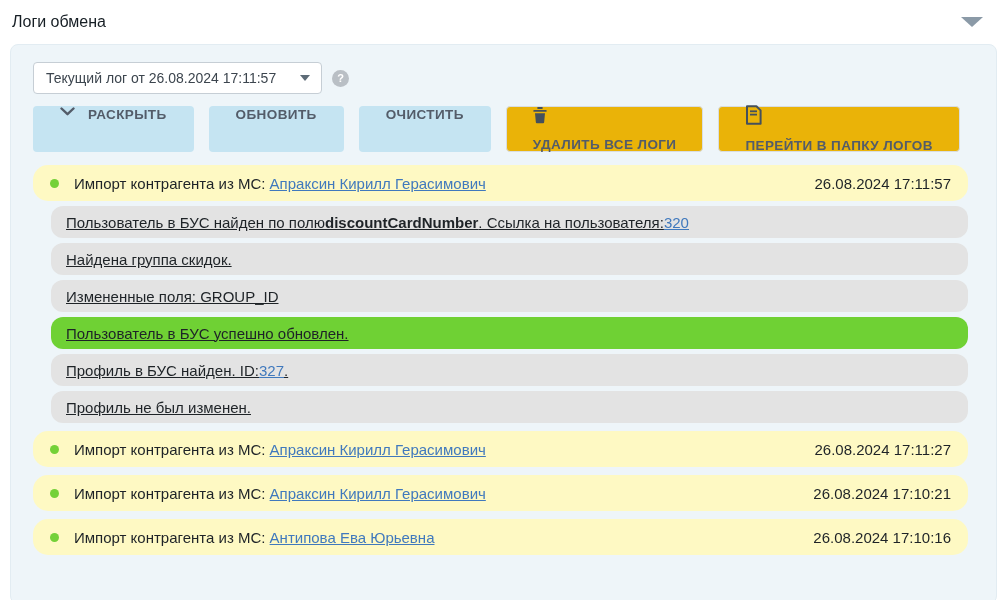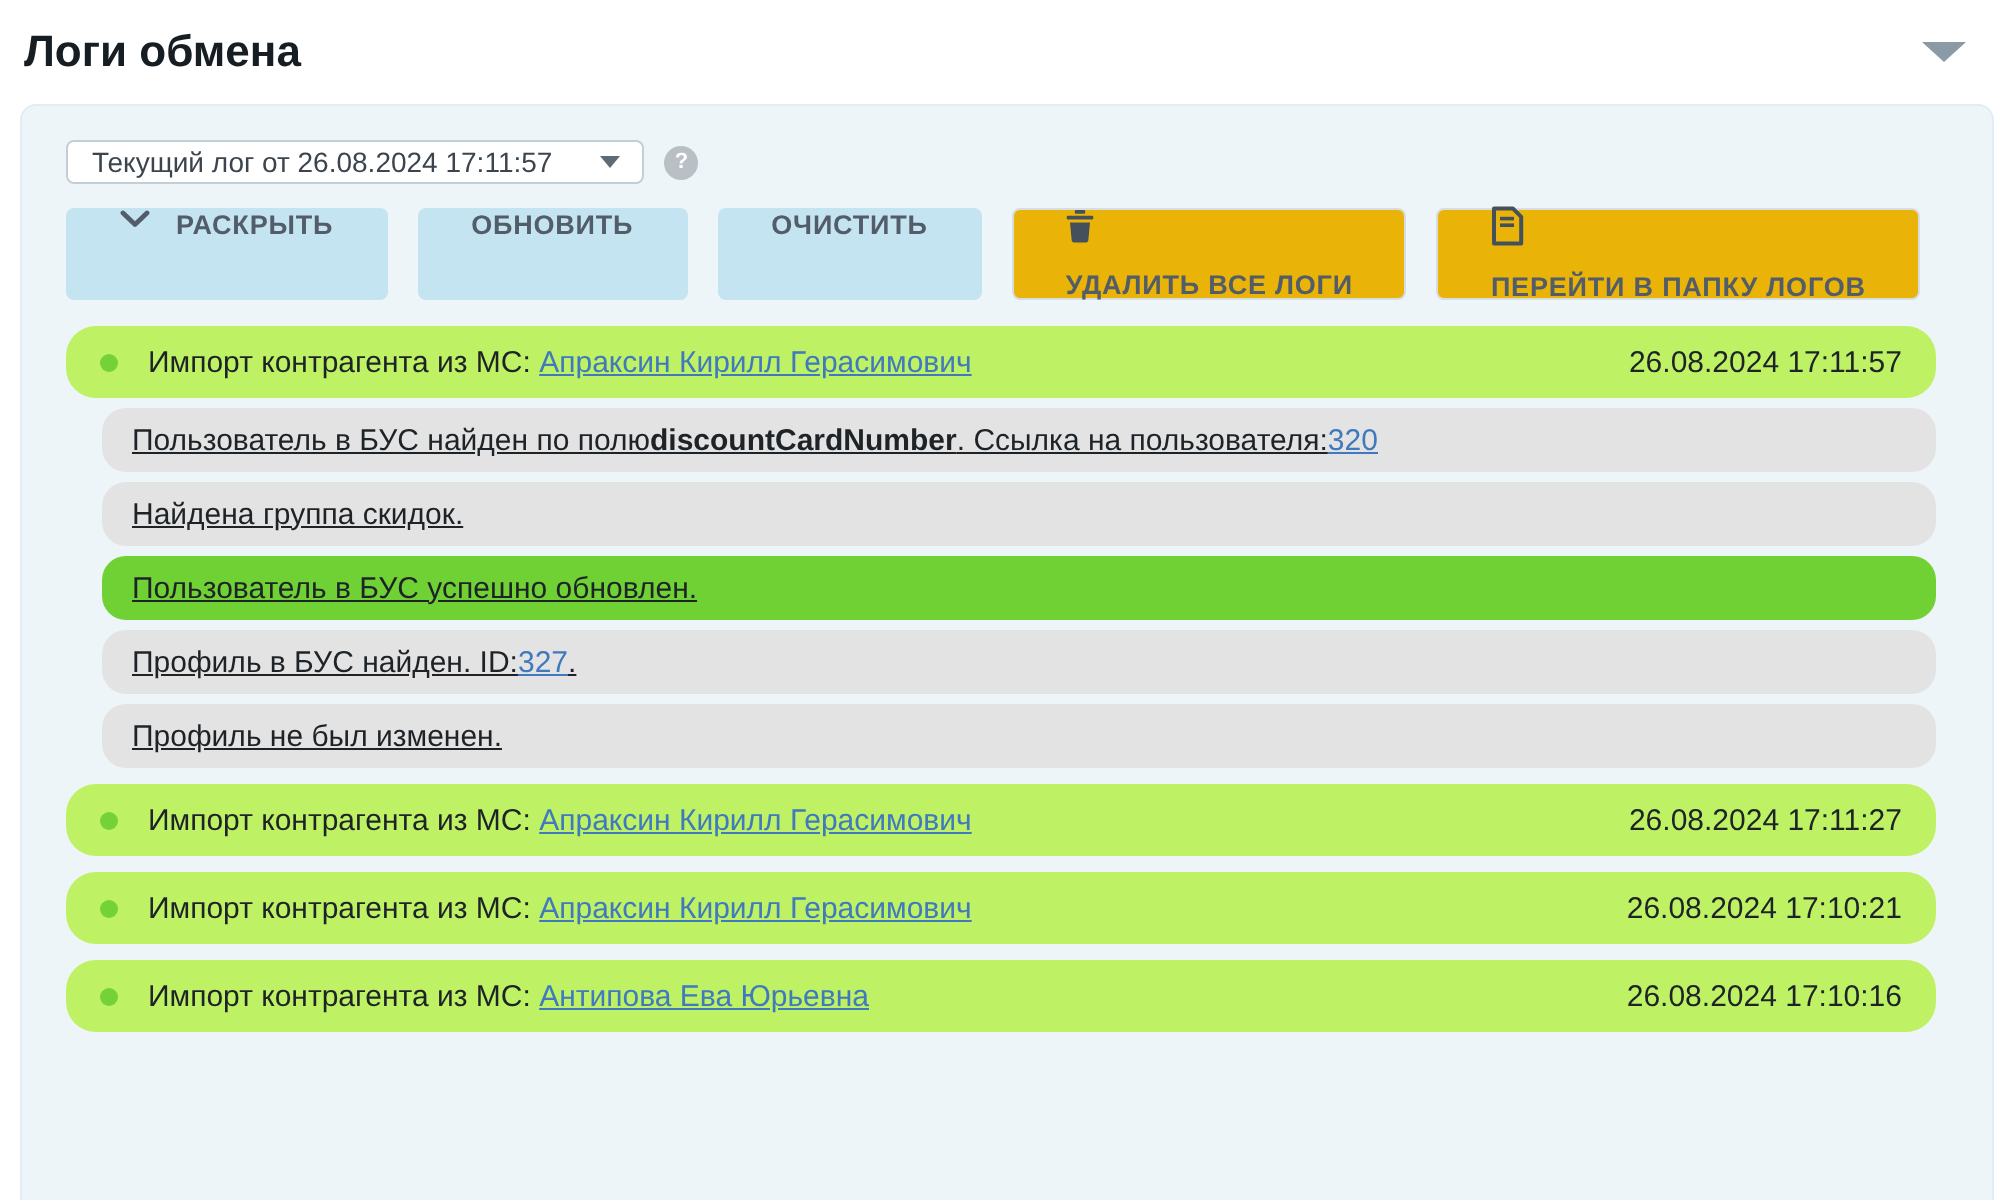--- a/index.html
+++ b/index.html
@@ -7,35 +7,35 @@
   body {
     width: 1007px; height: 600px; overflow: hidden;
     background: #ffffff;
     font-family: "Liberation Sans", sans-serif;
     color: #1e2327;
   }
   .header {
     display: flex; align-items: center; justify-content: space-between;
     padding: 13px 16px 13px 12px;
   }
-  .page-title { font-size: 22px; font-weight: 700; color: #161e24; }
+  .page-title { font-size: 16px; font-weight: 400; color: #161e24; }
   .collapse-caret {
     width: 0; height: 0; margin-right: 8px; cursor: pointer;
     border-left: 11px solid transparent; border-right: 11px solid transparent;
     border-top: 10px solid #8b9aa7;
   }
   .panel {
     margin: 0 10px; min-height: 560px;
     background: #eef5f9; border: 1px solid #e2ecf2; border-radius: 8px;
     padding: 17px 28px 30px 22px;
   }
   
   .select-row { display: flex; align-items: center; margin-bottom: 12px; }
   .log-select {
-    display: inline-flex; align-items: center; height: 22px;
+    display: inline-flex; align-items: center; height: 32px;
     background: #ffffff; border: 1px solid #c6ced5; border-radius: 4px;
     padding: 0 11px 0 12px; font-size: 14px; color: #3c454e; cursor: pointer;
   }
   .select-caret {
     width: 0; height: 0; margin-left: 24px;
     border-left: 5px solid transparent; border-right: 5px solid transparent;
     border-top: 6px solid #5d6b77;
   }
   .help-icon {
     width: 17px; height: 17px; margin-left: 10px; border-radius: 50%;
@@ -52,21 +52,21 @@
     font-size: 13.5px; font-weight: bold; letter-spacing: 0.4px; color: #535c69;
     white-space: nowrap;
   }
   .btn-blue  { background: #c5e4f2; }
   .btn-white { background: #eab308; border-color: #d8dde2; flex-direction: column; }
   .btn svg { flex: 0 0 auto; }
   
   .entry-block { margin-top: 8px; }
   .entry-row {
     display: flex; align-items: center; height: 36px;
-    background: #bef264; border-radius: 15px; padding: 0 17px;
+    background: #fef9c3; border-radius: 15px; padding: 0 17px;
     font-size: 15px; cursor: pointer;
   }
   .dot {
     width: 9px; height: 9px; border-radius: 50%;
     background: #74d138; margin-right: 15px; flex: 0 0 auto;
   }
   .entry-time { margin-left: auto; color: #1e2327; }
   .details { margin-left: 18px; }
   .detail-row {
     display: flex; align-items: center; height: 32px; margin-top: 5px;
@@ -142,20 +142,23 @@
         <div class="details">
           <div class="detail-row">
             <span>Пользователь в БУС найден по полю </span>
             <span class="b">discountCardNumber</span>
             <span>. Ссылка на пользователя: </span>
             <a class="lnk">320</a>
           </div>
           <div class="detail-row">
             <span>Найдена группа скидок.</span>
           </div>
+          <div class="detail-row">
+            <span>Измененные поля: GROUP_ID</span>
+          </div>
           <div class="detail-row success">
             <span>Пользователь в БУС успешно обновлен.</span>
           </div>
           <div class="detail-row">
             <span>Профиль в БУС найден. ID: </span>
             <a class="lnk">327</a>
             <span>.</span>
           </div>
           <div class="detail-row">
             <span>Профиль не был изменен.</span>

